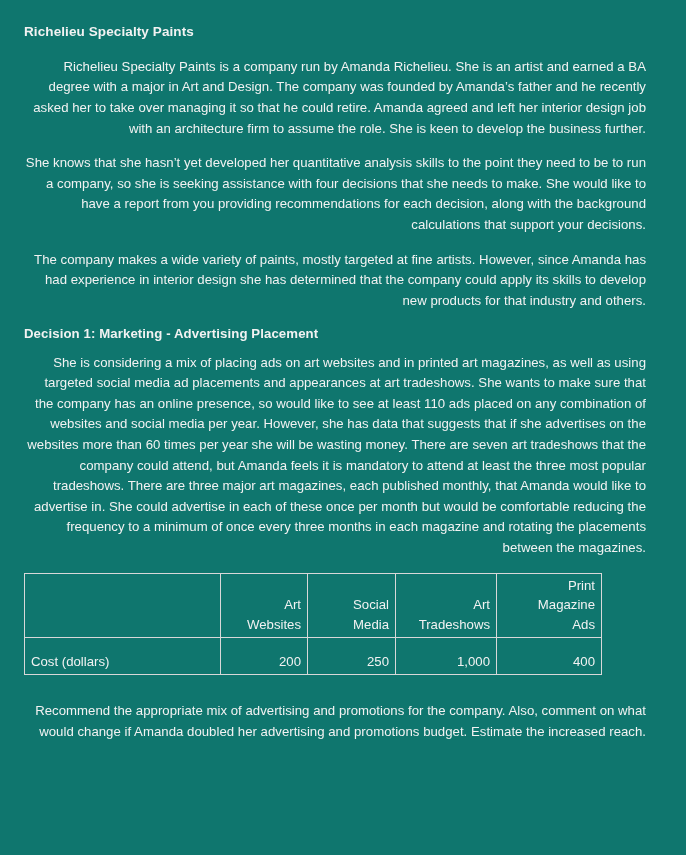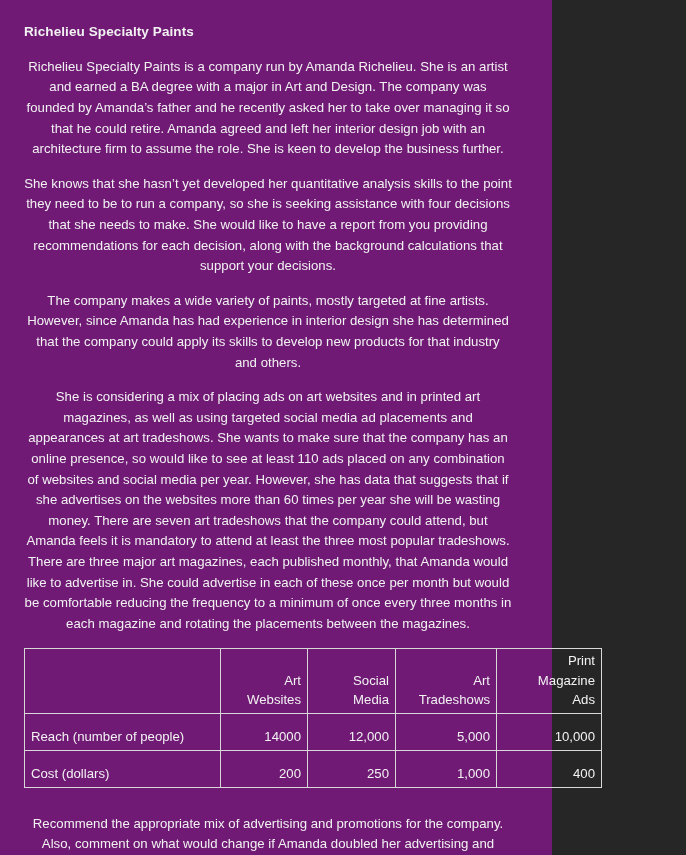--- a/index.html
+++ b/index.html
@@ -10,44 +10,44 @@
   body {
     width: 686px;
     height: 855px;
     overflow: hidden;
     font-family: "Liberation Sans", sans-serif;
     color: #f2f2f2;
     -webkit-font-smoothing: antialiased;
   }
   .page {
     box-sizing: border-box;
-    width: 552px;
+    width: 686px;
     height: 855px;
     padding: 24px 40px 0 24px;
-    background: #701a75;
+    background: #0f766e;
   }
   h2.doc-title {
     font-size: 13.5px;
     font-weight: bold;
     line-height: 1.25;
     margin: 0 0 16px 0;
     letter-spacing: 0.1px;
   }
   h3.section-heading {
     font-size: 13.2px;
     font-weight: bold;
     line-height: 1.3;
     margin: 0 0 10px 0;
     letter-spacing: 0.1px;
   }
   p.para {
     font-size: 13.2px;
     line-height: 20.6px;
     margin: 0 0 14px 0;
-    text-align: center;
+    text-align: right;
     letter-spacing: 0.02px;
   }
   p.para:last-of-type { margin-bottom: 0; }
 
   .table-wrap {
     margin: 6px 0 26px 0;
   }
   table.data-table {
     border-collapse: collapse;
     table-layout: fixed;
@@ -94,20 +94,21 @@
 <div class="page">
 
   <h2 class="doc-title">Richelieu Specialty Paints</h2>
 
   <p class="para">Richelieu Specialty Paints is a company run by Amanda Richelieu.  She is an artist and earned a BA degree with a major in Art and Design.  The company was founded by Amanda’s father and he recently asked her to take over managing it so that he could retire.  Amanda agreed and left her interior design job with an architecture firm to assume the role.  She is keen to develop the business further.</p>
 
   <p class="para">She knows that she hasn’t yet developed her quantitative analysis skills to the point they need to be to run a company, so she is seeking assistance with four decisions that she needs to make.  She would like to have a report from you providing recommendations for each decision, along with the background calculations that support your decisions.</p>
 
   <p class="para">The company makes a wide variety of paints, mostly targeted at fine artists.  However, since Amanda has had experience in interior design she has determined that the company could apply its skills to develop new products for that industry and others.</p>
 
+  <h3 class="section-heading">Decision 1: Marketing - Advertising Placement</h3>
 
 
   <p class="para">She is considering a mix of placing ads on art websites and in printed art magazines, as well as using targeted social media ad placements and appearances at art tradeshows.  She wants to make sure that the company has an online presence, so would like to see at least 110 ads placed on any combination of websites and social media per year.  However, she has data that suggests that if she advertises on the websites more than 60 times per year she will be wasting money. There are seven art tradeshows that the company could attend, but Amanda feels it is mandatory to attend at least the three most popular tradeshows.  There are three major art magazines, each published monthly, that Amanda would like to advertise in.  She could advertise in each of these once per month but would be comfortable reducing the frequency to a minimum of once every three months in each magazine and rotating the placements between the magazines.</p>
 
 
   <div class="table-wrap">
     <table class="data-table">
       <thead>
         <tr>
           <th class="corner-cell"></th>
@@ -125,27 +126,20 @@
           </th>
           <th class="col-head c4">
             <span>Print</span><br>
             <span>Magazine</span><br>
             <span>Ads</span>
           </th>
         </tr>
       </thead>
       <tbody>
         <tr>
-          <td class="row-label">Reach (number of people)</td>
-          <td class="num">14000</td>
-          <td class="num">12,000</td>
-          <td class="num">5,000</td>
-          <td class="num">10,000</td>
-        </tr>
-        <tr>
           <td class="row-label">Cost (dollars)</td>
           <td class="num">200</td>
           <td class="num">250</td>
           <td class="num">1,000</td>
           <td class="num">400</td>
         </tr>
       </tbody>
     </table>
   </div>
 

